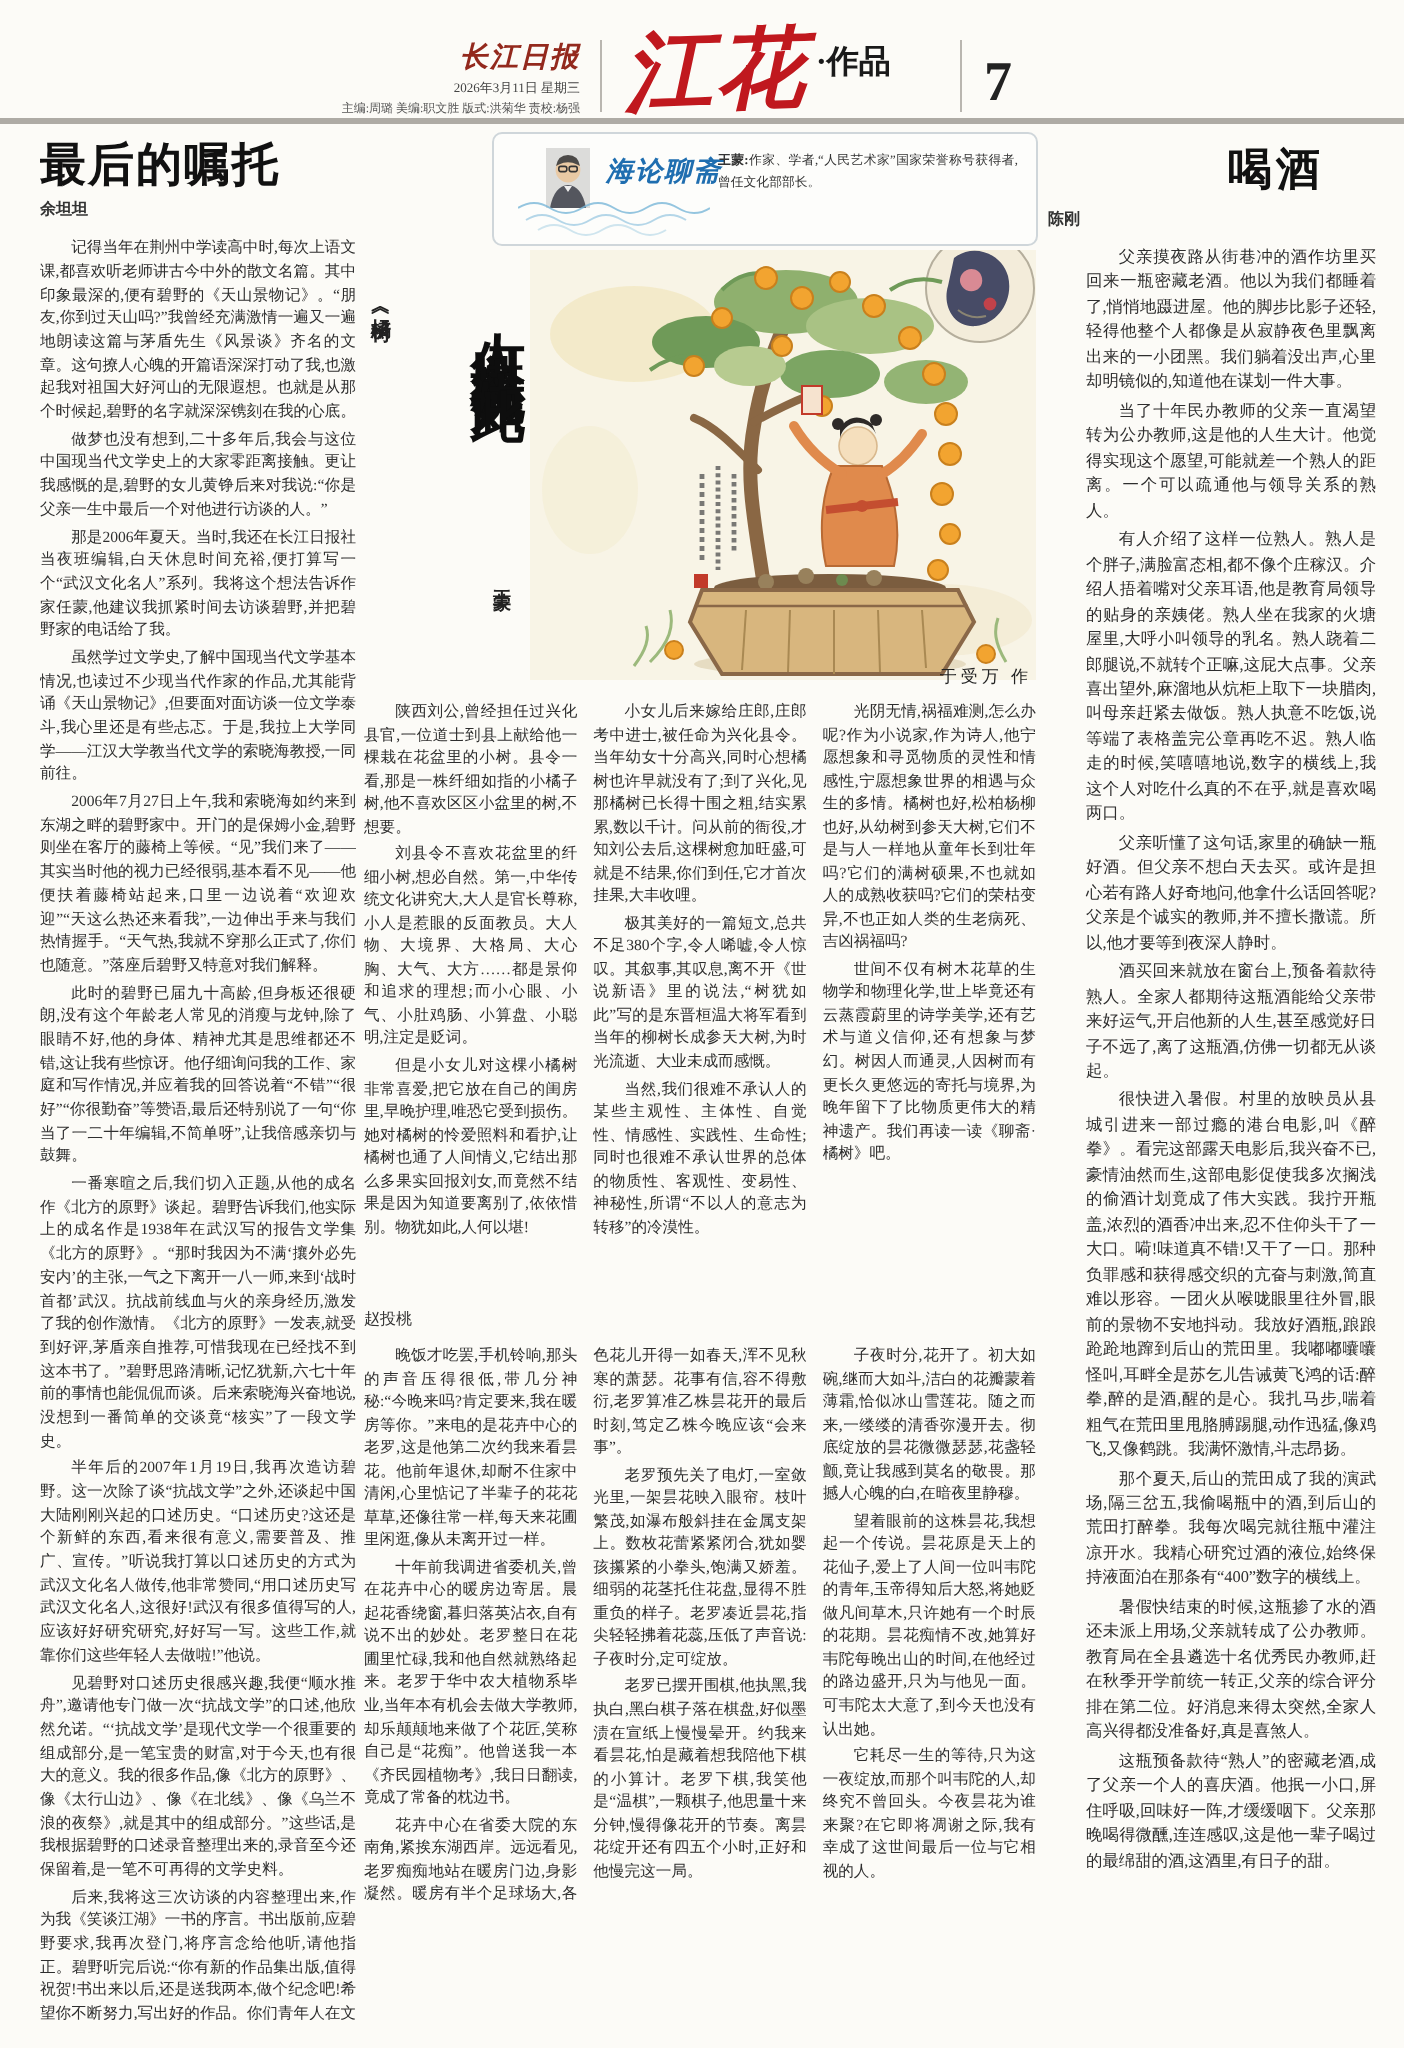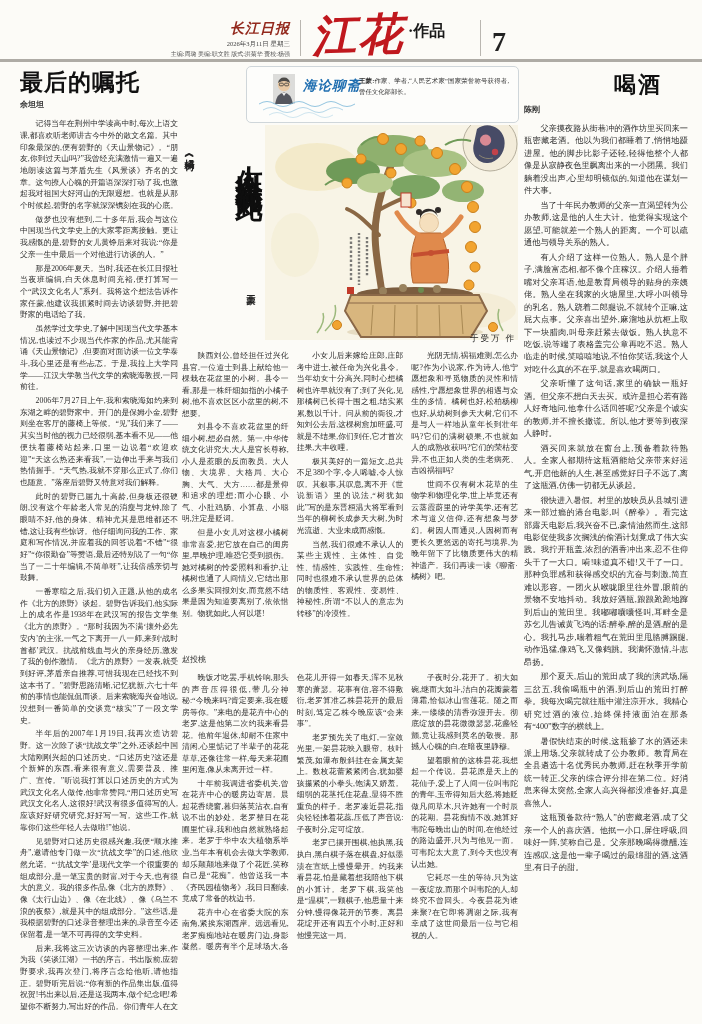--- a/index.html
+++ b/index.html
@@ -57,21 +57,21 @@
 
   .second-article{position:absolute;left:0;top:588px;width:336px;height:356px;}
   .second-title{text-align:center;font-size:21px;font-weight:900;letter-spacing:6px;color:#111;margin:4px 0 2px 0;}
   .second-author{text-align:left;font-size:8px;font-weight:normal;color:#333;margin-bottom:7px;}
   .second-body{column-count:3;column-gap:8px;height:306px;overflow:hidden;
                font-size:7.8px;line-height:1.48;color:#2e2e2e;}
 
   
   .right-col{position:absolute;left:524px;top:68px;width:164px;height:942px;overflow:hidden;}
   .right-title{font-size:22px;font-weight:900;letter-spacing:2px;color:#111;padding-left:90px;margin:2px 0 4px 0;}
-  .right-body{font-size:8.2px;line-height:1.52;color:#2e2e2e;}
+  .right-body{font-size:8.2px;line-height:1.52;color:#2e2e2e;margin-left:19px;}
 </style>
 </head>
 <body>
 
 <div class="page">
 
   <div class="header">
     <div class="mast-group">
       <div class="masthead">长江日报</div>
       <div class="dateline">2026年3月11日 星期三</div>
@@ -253,23 +253,23 @@
         </div>
     </div>
   </div>
 
   <div class="right-col">
     <div class="right-title">喝酒</div>
     <div class="byline">陈刚</div>
     <div class="right-body body-text">
         <p class="para">父亲摸夜路从街巷冲的酒作坊里买回来一瓶密藏老酒。他以为我们都睡着了,悄悄地蹑进屋。他的脚步比影子还轻,轻得他整个人都像是从寂静夜色里飘离出来的一小团黑。我们躺着没出声,心里却明镜似的,知道他在谋划一件大事。</p>
         <p class="para">当了十年民办教师的父亲一直渴望转为公办教师,这是他的人生大计。他觉得实现这个愿望,可能就差一个熟人的距离。一个可以疏通他与领导关系的熟人。</p>
-        <p class="para">有人介绍了这样一位熟人。熟人是个胖子,满脸富态相,都不像个庄稼汉。介绍人捂着嘴对父亲耳语,他是教育局领导的贴身的亲姨佬。熟人坐在我家的火塘屋里,大呼小叫领导的乳名。熟人跷着二郎腿说,不就转个正嘛,这屁大点事。父亲喜出望外,麻溜地从炕柜上取下一块腊肉,叫母亲赶紧去做饭。熟人执意不吃饭,说等端了表格盖完公章再吃不迟。熟人临走的时候,笑嘻嘻地说,不怕你笑话,我这个人对吃什么真的不在乎,就是喜欢喝两口。</p>
+        <p class="para">有人介绍了这样一位熟人。熟人是个胖子,满脸富态相,都不像个庄稼汉。介绍人捂着嘴对父亲耳语,他是教育局领导的贴身的亲姨佬。熟人坐在我家的火塘屋里,大呼小叫领导的乳名。熟人跷着二郎腿说,不就转个正嘛,这屁大点事。父亲喜出望外,麻溜地从炕柜上取下一块腊肉,叫母亲赶紧去做饭。熟人执意不吃饭,说等端了表格盖完公章再吃不迟。熟人临走的时候,笑嘻嘻地说,数字的横线上,我这个人对吃什么真的不在乎,就是喜欢喝两口。</p>
         <p class="para">父亲听懂了这句话,家里的确缺一瓶好酒。但父亲不想白天去买。或许是担心若有路人好奇地问,他拿什么话回答呢?父亲是个诚实的教师,并不擅长撒谎。所以,他才要等到夜深人静时。</p>
         <p class="para">酒买回来就放在窗台上,预备着款待熟人。全家人都期待这瓶酒能给父亲带来好运气,开启他新的人生,甚至感觉好日子不远了,离了这瓶酒,仿佛一切都无从谈起。</p>
         <p class="para">很快进入暑假。村里的放映员从县城引进来一部过瘾的港台电影,叫《醉拳》。看完这部露天电影后,我兴奋不已,豪情油然而生,这部电影促使我多次搁浅的偷酒计划竟成了伟大实践。我拧开瓶盖,浓烈的酒香冲出来,忍不住仰头干了一大口。嗬!味道真不错!又干了一口。那种负罪感和获得感交织的亢奋与刺激,简直难以形容。一团火从喉咙眼里往外冒,眼前的景物不安地抖动。我放好酒瓶,踉踉跄跄地蹿到后山的荒田里。我嘟嘟囔囔怪叫,耳畔全是苏乞儿告诫黄飞鸿的话:醉拳,醉的是酒,醒的是心。我扎马步,喘着粗气在荒田里甩胳膊踢腿,动作迅猛,像鸡飞,又像鹤跳。我满怀激情,斗志昂扬。</p>
         <p class="para">那个夏天,后山的荒田成了我的演武场,隔三岔五,我偷喝瓶中的酒,到后山的荒田打醉拳。我每次喝完就往瓶中灌注凉开水。我精心研究过酒的液位,始终保持液面泊在那条有“400”数字的横线上。</p>
         <p class="para">暑假快结束的时候,这瓶掺了水的酒还未派上用场,父亲就转成了公办教师。教育局在全县遴选十名优秀民办教师,赶在秋季开学前统一转正,父亲的综合评分排在第二位。好消息来得太突然,全家人高兴得都没准备好,真是喜煞人。</p>
-        <p class="para">这瓶预备款待“熟人”的密藏老酒,成了父亲一个人的喜庆酒。他抿一小口,屏住呼吸,回味好一阵,笑称自己是。父亲那晚喝得微醺,连连感叹,这是他一辈子喝过的最绵甜的酒,这酒里,有日子的甜。</p>
+        <p class="para">这瓶预备款待“熟人”的密藏老酒,成了父亲一个人的喜庆酒。他抿一小口,屏住呼吸,回味好一阵,才缓缓咽下。父亲那晚喝得微醺,连连感叹,这是他一辈子喝过的最绵甜的酒,这酒里,有日子的甜。</p>
       </div>
   </div>
 
 </div>
 
 </body></html>

